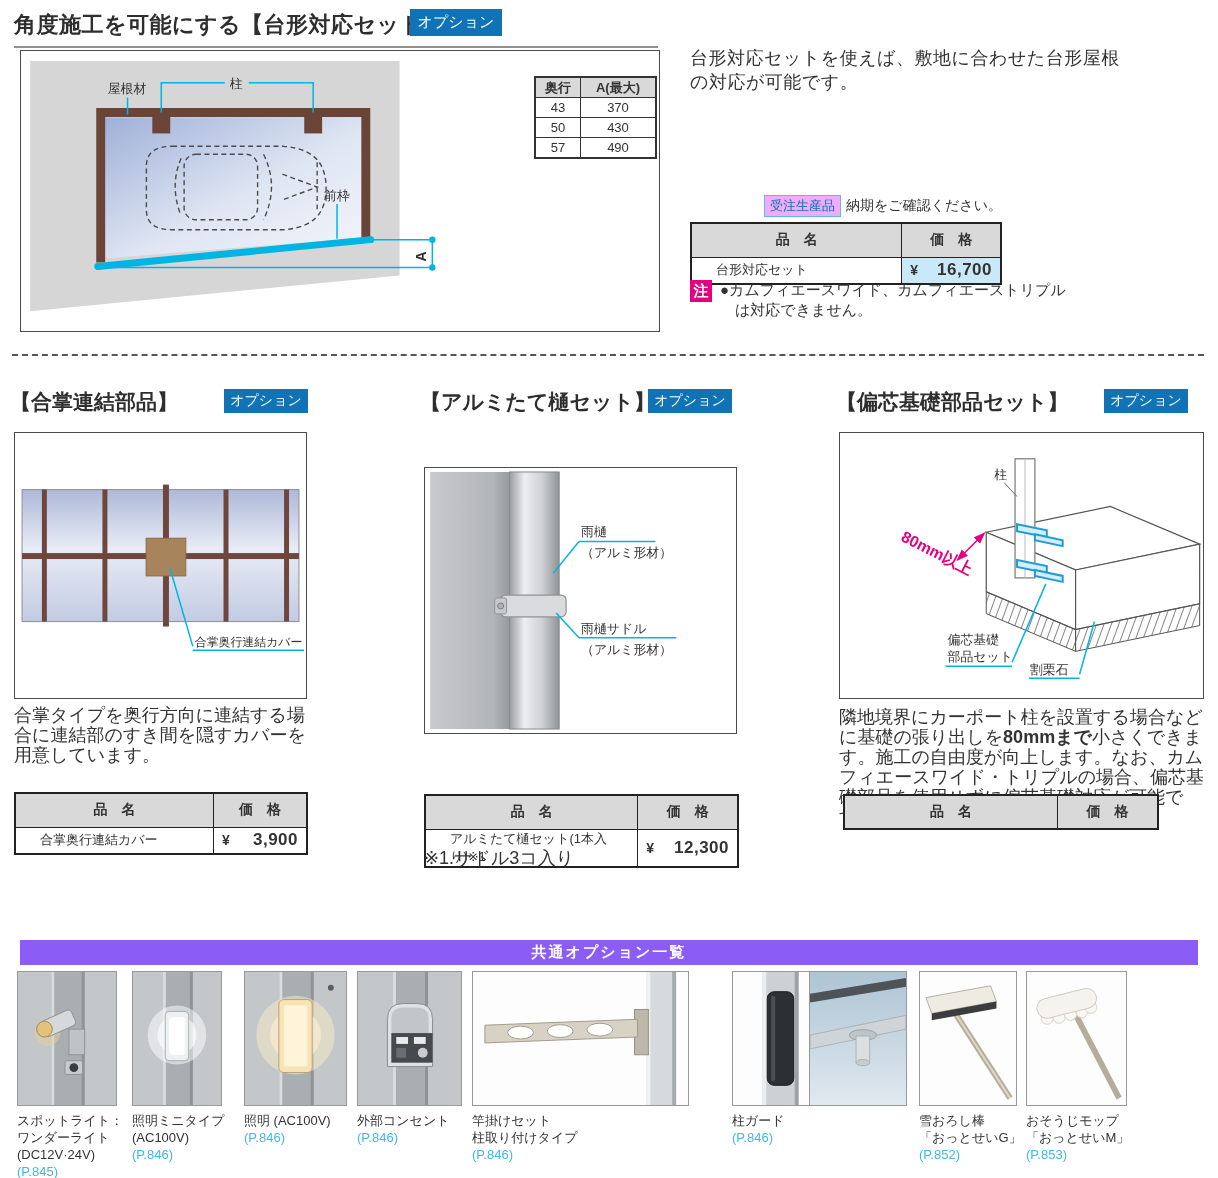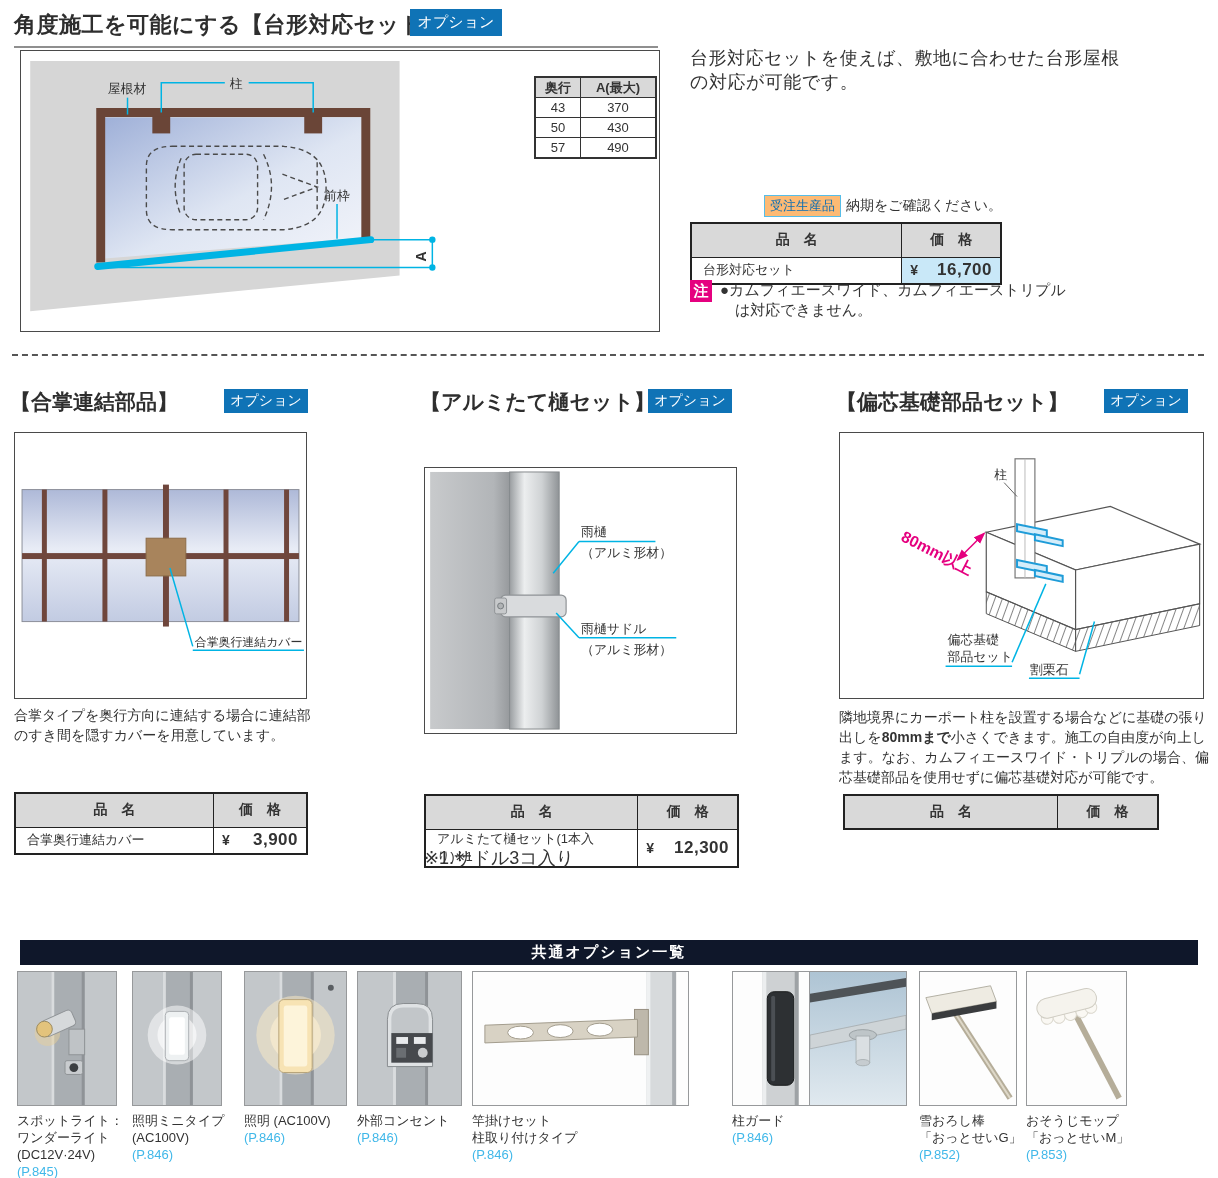--- a/index.html
+++ b/index.html
@@ -20,60 +20,60 @@
   #box-s3{left:839px;top:432px;width:365px;height:267px;}
 
   .spec-table{position:absolute;left:513px;top:25px;border-collapse:collapse;border:2px solid #333;background:#fff;font-size:13px;}
   .spec-table th,.spec-table td{border:1px solid #333;text-align:center;padding:0;height:19px;}
   .spec-table th{background:#d9d9d9;font-weight:bold;width:44px;}
   .spec-table th:last-child{width:74px;}
 
   .top-right{position:absolute;left:690px;top:46px;width:520px;}
   .desc-lg{position:absolute;left:0;top:0;width:430px;margin:0;font-size:18px;line-height:24px;letter-spacing:.5px;}
   .order-row{position:absolute;left:0;top:149px;width:312px;display:flex;justify-content:flex-end;align-items:center;gap:5px;font-size:14px;}
-  .order-badge{background:#fdba74;color:#0b6eb4;border:1px solid #56bde8;padding:1px 5px;font-size:13px;}
+  .order-badge{background:#f0abfc;color:#0b6eb4;border:1px solid #56bde8;padding:1px 5px;font-size:13px;}
   .pt-top{position:absolute;left:0;top:176px;}
   .note-row{position:absolute;left:0;top:234px;display:flex;gap:8px;}
   .note-badge{width:22px;height:22px;background:#e5007f;color:#fff;font-size:15px;font-weight:bold;display:flex;align-items:center;justify-content:center;flex:none;}
   .note-text{margin:0;width:334px;font-size:15px;line-height:20px;padding-left:15px;text-indent:-15px;}
 
   .dashed-divider{position:absolute;left:12px;top:354px;width:1192px;border-top:2px dashed #555;}
 
   
   .sec-head{position:absolute;height:28px;}
   .sec-title{margin:0;font-size:21px;font-weight:bold;color:#2e2e2e;white-space:nowrap;}
   #head-s1{left:10px;top:388px;}  #head-s1 .badge{left:214px;}
   #head-s2{left:420px;top:388px;} #head-s2 .badge{left:228px;}
   #head-s3{left:836px;top:388px;} #head-s3 .badge{left:268px;}
   .badge.sm{position:absolute;top:1px;width:84px;height:24px;font-size:14px;}
 
-  .opt-desc{position:absolute;margin:0;font-size:14px;line-height:20px;}
+  .opt-desc{position:absolute;margin:0;font-size:18px;line-height:20px;}
   #desc-s1{left:14px;top:705px;width:302px;}
   #desc-s2{left:424px;top:707px;width:316px;}
   #desc-s3{left:839px;top:707px;width:374px;}
   #desc-s3 b{font-weight:bold;}
   .footnote{position:absolute;left:424px;top:846px;margin:0;font-size:18px;}
 
   
   .price-table{border-collapse:collapse;border:2px solid #222;background:#fff;table-layout:fixed;}
   .price-table th,.price-table td{border:1px solid #222;padding:0;box-sizing:border-box;}
   .price-table th{background:#d9d9d9;font-size:14px;font-weight:bold;text-align:center;height:34px;}
   .price-table .c-name{width:68%;}
-  .price-table td.name{font-size:13px;padding:0 11px;height:27px;}
+  .price-table td.name{font-size:13px;padding:0 24px;height:27px;}
   .price-line{display:flex;justify-content:space-between;align-items:baseline;padding:0 8px;font-weight:bold;}
   .price-line .cur{font-size:14px;}
   .price-line .amt{font-size:17px;letter-spacing:.5px;}
   td.price.hl{background:#c9e8f8;}
   .pt-top{width:312px;}
   #pt-s1{position:absolute;left:14px;top:792px;width:294px;}
   #pt-s2{position:absolute;left:424px;top:794px;width:315px;}
   #pt-s3{position:absolute;left:843px;top:794px;width:316px;}
 
   
-  .common-bar{position:absolute;left:20px;top:940px;width:1178px;height:25px;background:#0f172a;color:#fff;
+  .common-bar{position:absolute;left:20px;top:940px;width:1178px;height:25px;background:#8b5cf6;color:#fff;
     display:flex;align-items:center;justify-content:center;font-size:15px;font-weight:bold;letter-spacing:2px;}
   .product{position:absolute;top:971px;}
   .photo{border:1px solid #97999b;background:#fff;overflow:hidden;box-sizing:border-box;height:135px;}
   .caption{margin-top:6px;font-size:13px;line-height:17px;white-space:nowrap;color:#333;}
   .page-ref{color:#41b8e9;}
 
   svg text{font-family:"Liberation Sans","DejaVu Sans",sans-serif;}
 </style>
 </head>
 <body>

